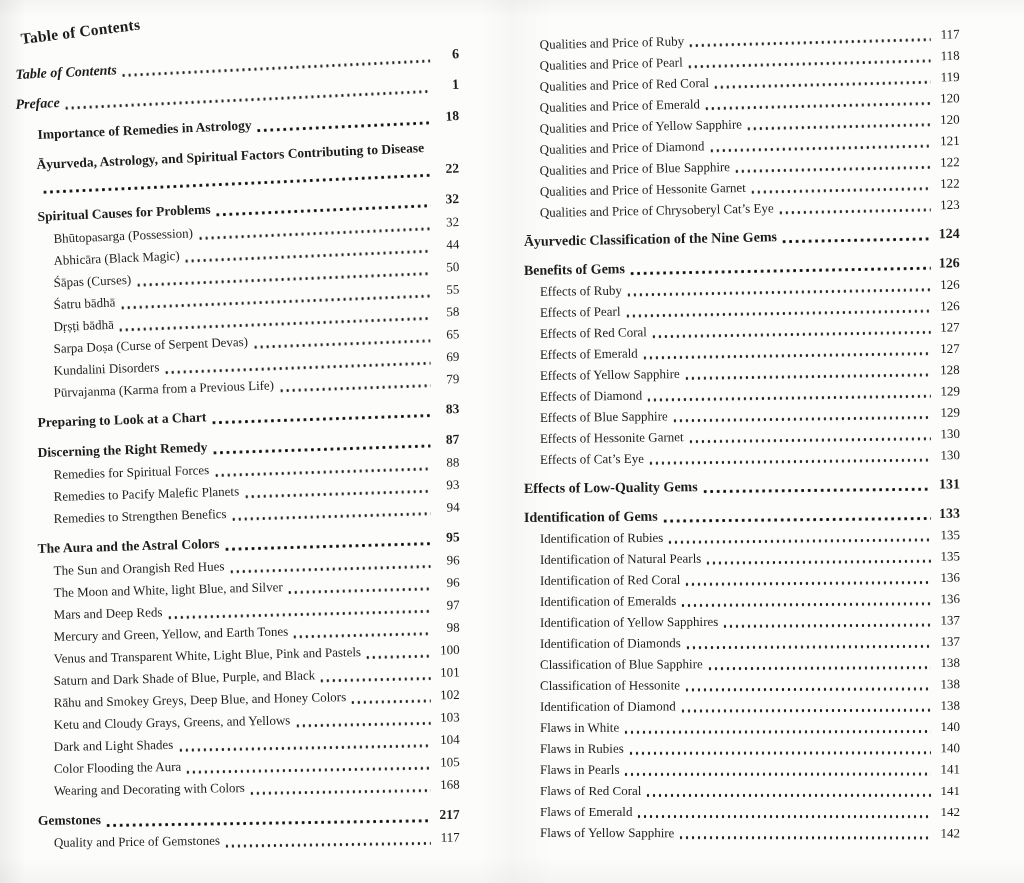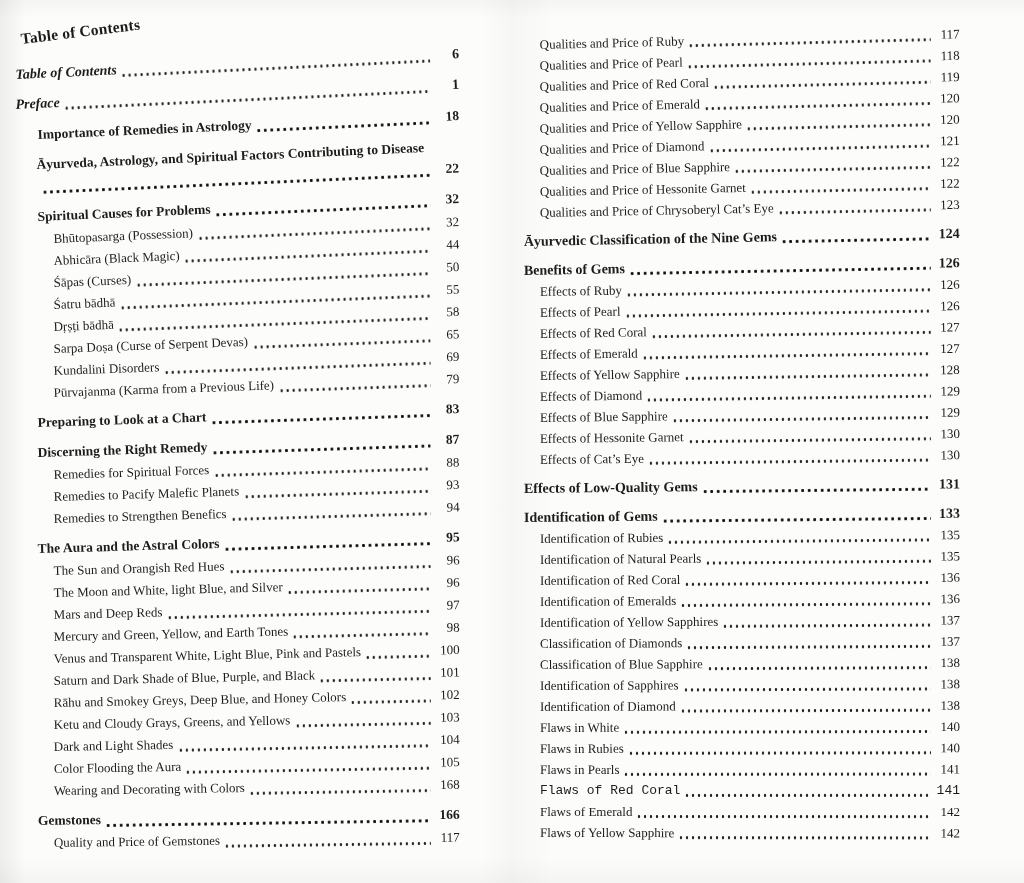--- a/index.html
+++ b/index.html
@@ -210,21 +210,21 @@
           <span class="pagenum">105</span>
         </div>
         <div class="row sub" style="transform: rotate(-0.902deg);">
           <span class="label">Wearing and Decorating with Colors</span>
           <span class="leader"></span>
           <span class="pagenum">168</span>
         </div>
         <div class="row h1" style="transform: rotate(-0.84deg);">
           <span class="label">Gemstones</span>
           <span class="leader"></span>
-          <span class="pagenum">166</span>
+          <span class="pagenum">217</span>
         </div>
         <div class="row sub" style="transform: rotate(-0.778deg);">
           <span class="label">Quality and Price of Gemstones</span>
           <span class="leader"></span>
           <span class="pagenum">117</span>
         </div>
       </div>
   </div>
 
   <div class="page page-right">
@@ -359,31 +359,31 @@
           <span class="label">Identification of Emeralds</span>
           <span class="leader"></span>
           <span class="pagenum">136</span>
         </div>
         <div class="row sub" style="transform: rotate(-0.358deg);">
           <span class="label">Identification of Yellow Sapphires</span>
           <span class="leader"></span>
           <span class="pagenum">137</span>
         </div>
         <div class="row sub" style="transform: rotate(-0.316deg);">
-          <span class="label">Classification of Diamonds</span>
+          <span class="label">Identification of Diamonds</span>
           <span class="leader"></span>
           <span class="pagenum">137</span>
         </div>
         <div class="row sub" style="transform: rotate(-0.274deg);">
           <span class="label">Classification of Blue Sapphire</span>
           <span class="leader"></span>
           <span class="pagenum">138</span>
         </div>
         <div class="row sub" style="transform: rotate(-0.232deg);">
-          <span class="label">Identification of Sapphires</span>
+          <span class="label">Classification of Hessonite</span>
           <span class="leader"></span>
           <span class="pagenum">138</span>
         </div>
         <div class="row sub" style="transform: rotate(-0.19deg);">
           <span class="label">Identification of Diamond</span>
           <span class="leader"></span>
           <span class="pagenum">138</span>
         </div>
         <div class="row sub" style="transform: rotate(-0.148deg);">
           <span class="label">Flaws in White</span>
@@ -393,21 +393,21 @@
         <div class="row sub" style="transform: rotate(-0.106deg);">
           <span class="label">Flaws in Rubies</span>
           <span class="leader"></span>
           <span class="pagenum">140</span>
         </div>
         <div class="row sub" style="transform: rotate(-0.064deg);">
           <span class="label">Flaws in Pearls</span>
           <span class="leader"></span>
           <span class="pagenum">141</span>
         </div>
-        <div class="row sub" style="transform: rotate(-0.022deg); font-family: Liberation Mono, monospace;">
+        <div class="row sub" style="transform: rotate(-0.022deg);">
           <span class="label">Flaws of Red Coral</span>
           <span class="leader"></span>
           <span class="pagenum">141</span>
         </div>
         <div class="row sub" style="transform: rotate(0.02deg);">
           <span class="label">Flaws of Emerald</span>
           <span class="leader"></span>
           <span class="pagenum">142</span>
         </div>
         <div class="row sub" style="transform: rotate(0.062deg);">

